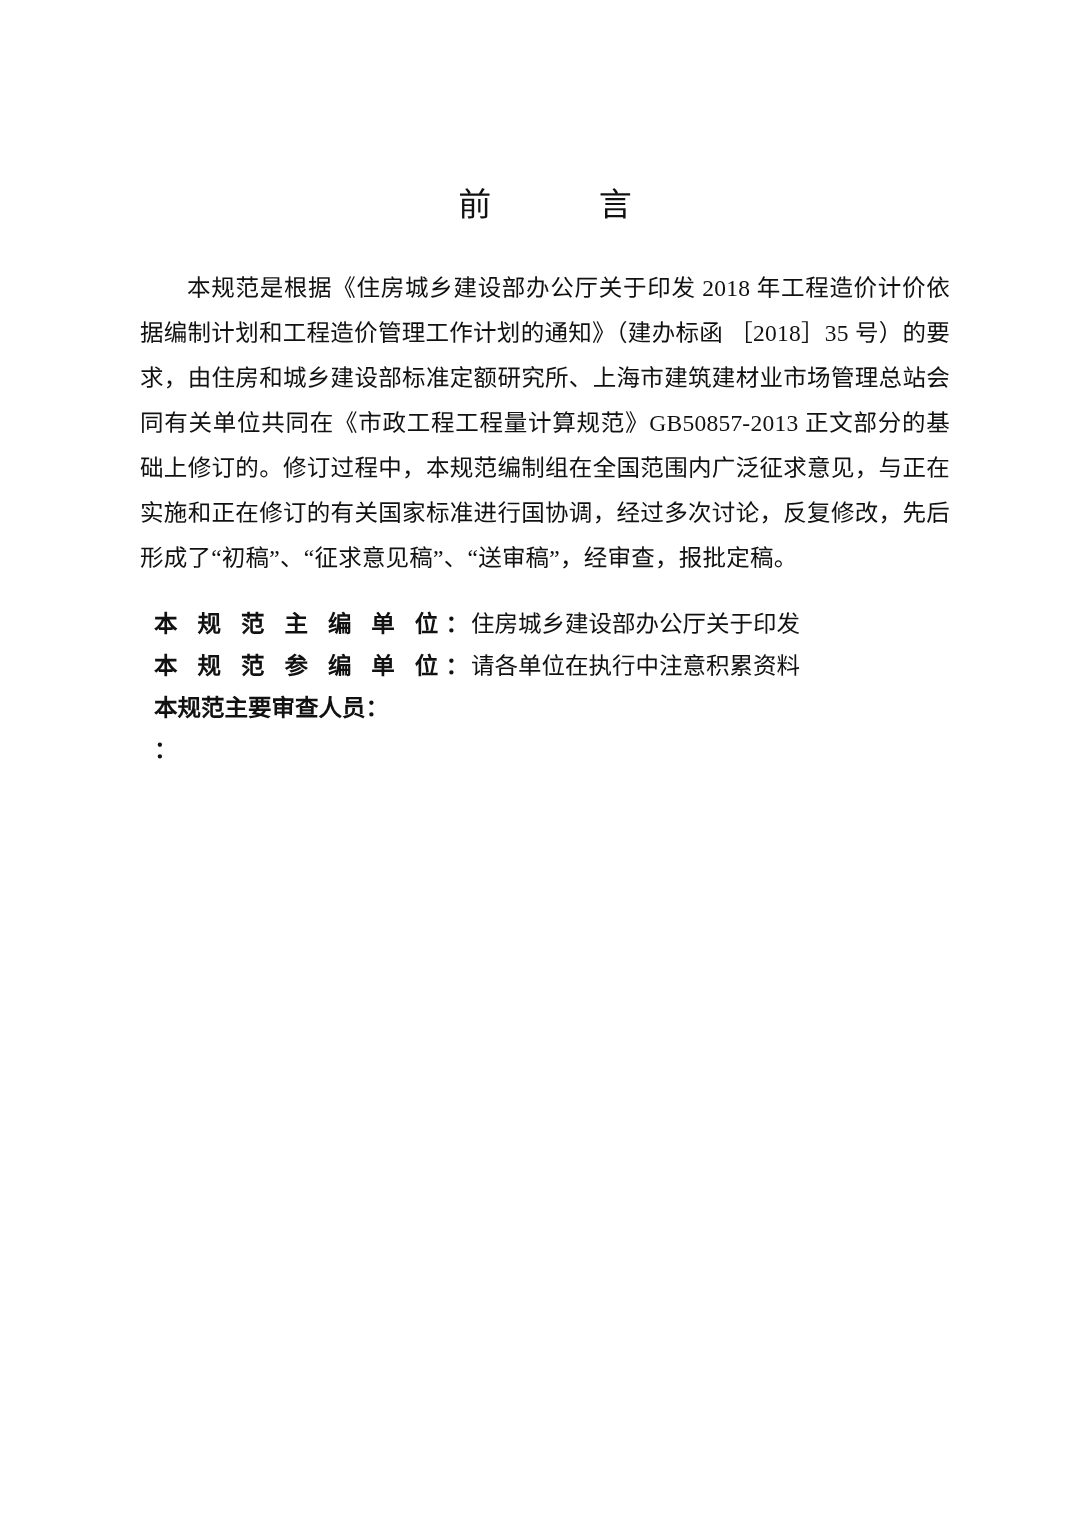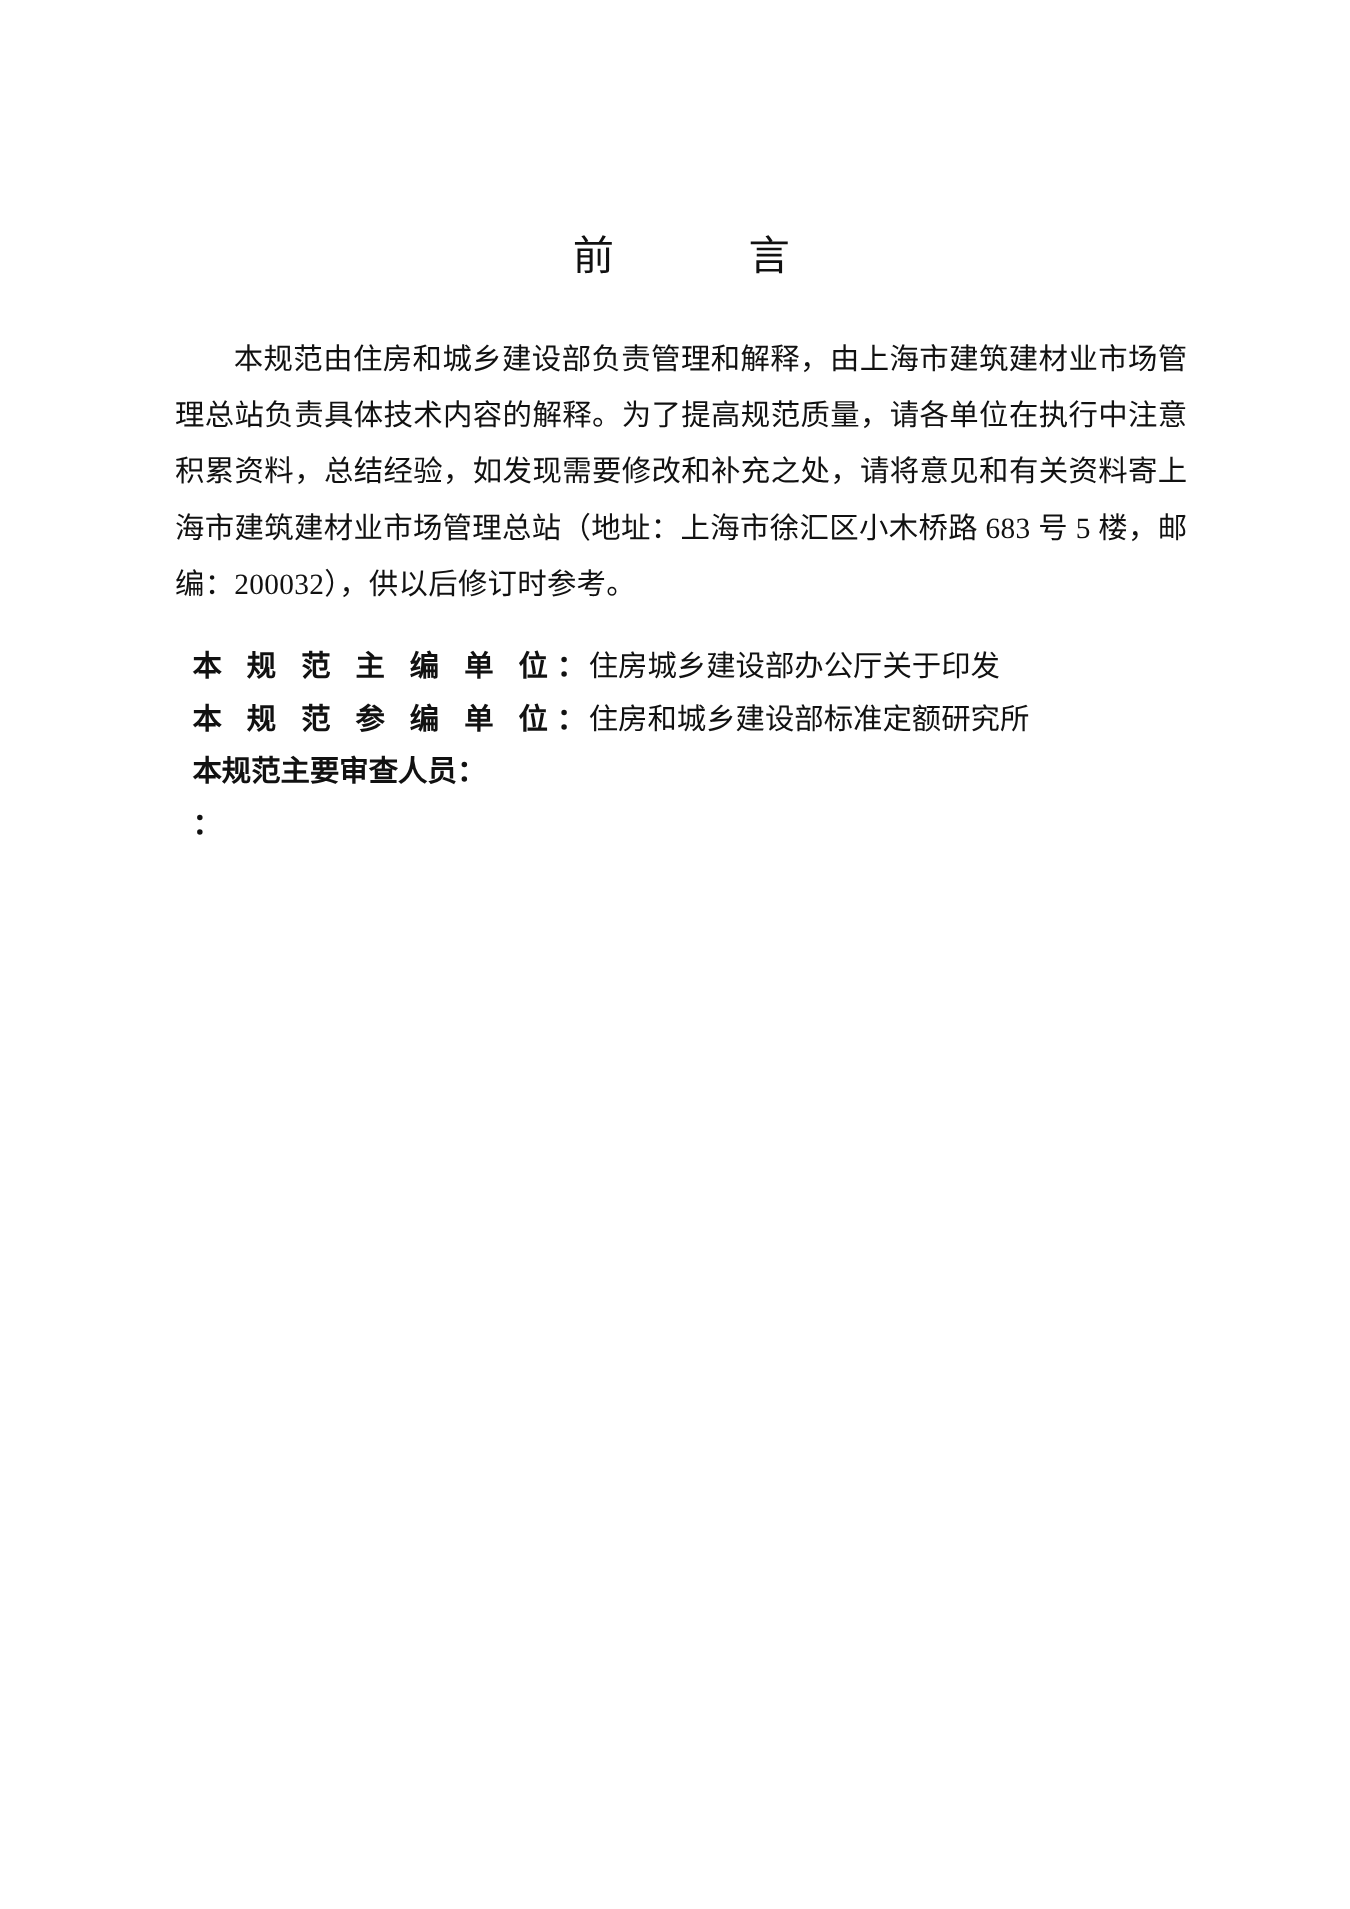--- a/index.html
+++ b/index.html
@@ -84,35 +84,35 @@
 </style>
 </head>
 <body>
 
 <div class="page">
   <div class="content">
 
     <h1 class="doc-title">前　　言</h1>
 
     <div class="body-block">
-      <p class="para">本规范由住房和城乡建设部负责管理和解释，由上海市建筑建材业市场管理总站负责具体技术内容的解释。为了提高规范质量，请各单位在执行中注意积累资料，总结经验，如发现需要修改和补充之处，请将意见和有关资料寄上海市建筑建材业市场管理总站（地址：上海市徐汇区小木桥路 683 号 5 楼，邮编：200032），供以后修订时参考。</p>
+      <p class="para">本规范是根据《住房城乡建设部办公厅关于印发 2018 年工程造价计价依据编制计划和工程造价管理工作计划的通知》（建办标函 ［2018］35 号）的要求，由住房和城乡建设部标准定额研究所、上海市建筑建材业市场管理总站会同有关单位共同在《市政工程工程量计算规范》GB50857-2013 正文部分的基础上修订的。修订过程中，本规范编制组在全国范围内广泛征求意见，与正在实施和正在修订的有关国家标准进行国协调，经过多次讨论，反复修改，先后形成了“初稿”、“征求意见稿”、“送审稿”，经审查，报批定稿。</p>
     </div>
 
     <div class="fields">
 
       <div class="field-row">
         <span class="field-label spaced">本 规 范 主 编 单 位</span>
         <span class="field-colon">：</span>
         <span class="field-value">住房城乡建设部办公厅关于印发</span>
       </div>
 
       <div class="field-row">
         <span class="field-label spaced">本 规 范 参 编 单 位</span>
         <span class="field-colon">：</span>
-        <span class="field-value">住房和城乡建设部标准定额研究所</span>
+        <span class="field-value">请各单位在执行中注意积累资料</span>
       </div>
 
       <div class="field-row">
         <span class="field-label">本规范主要审查人员</span>
         <span class="field-colon">：</span>
         <span class="field-value"></span>
       </div>
 
       <div class="field-row">
         <span class="field-colon">：</span>

